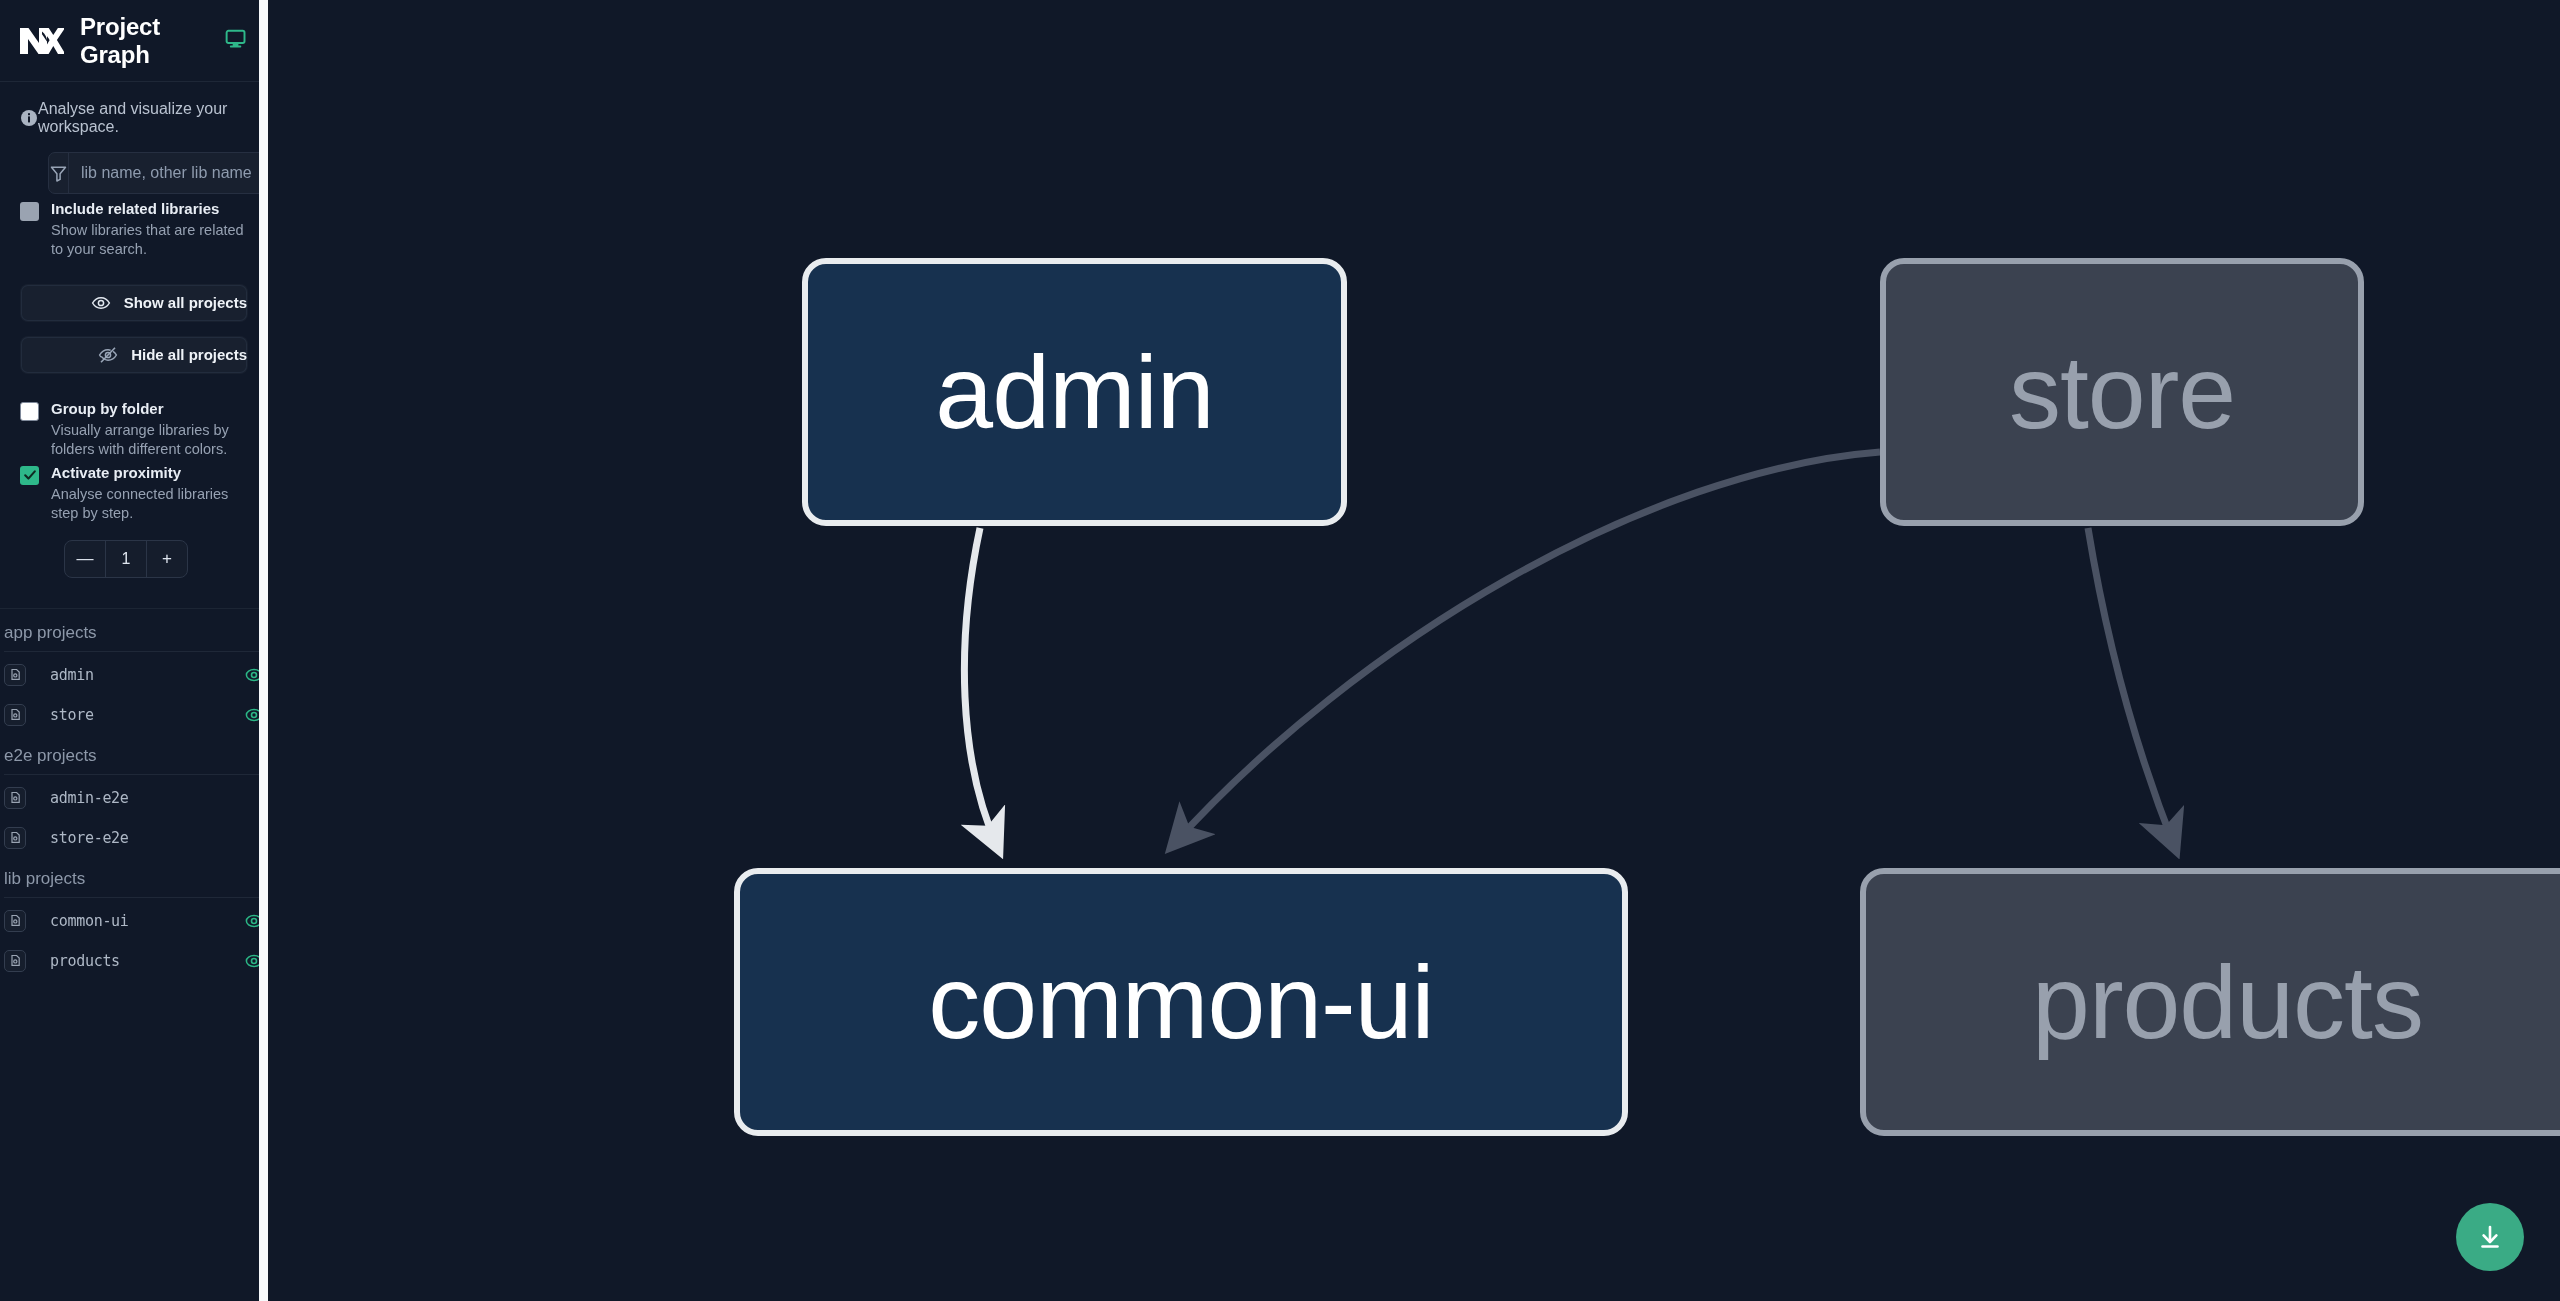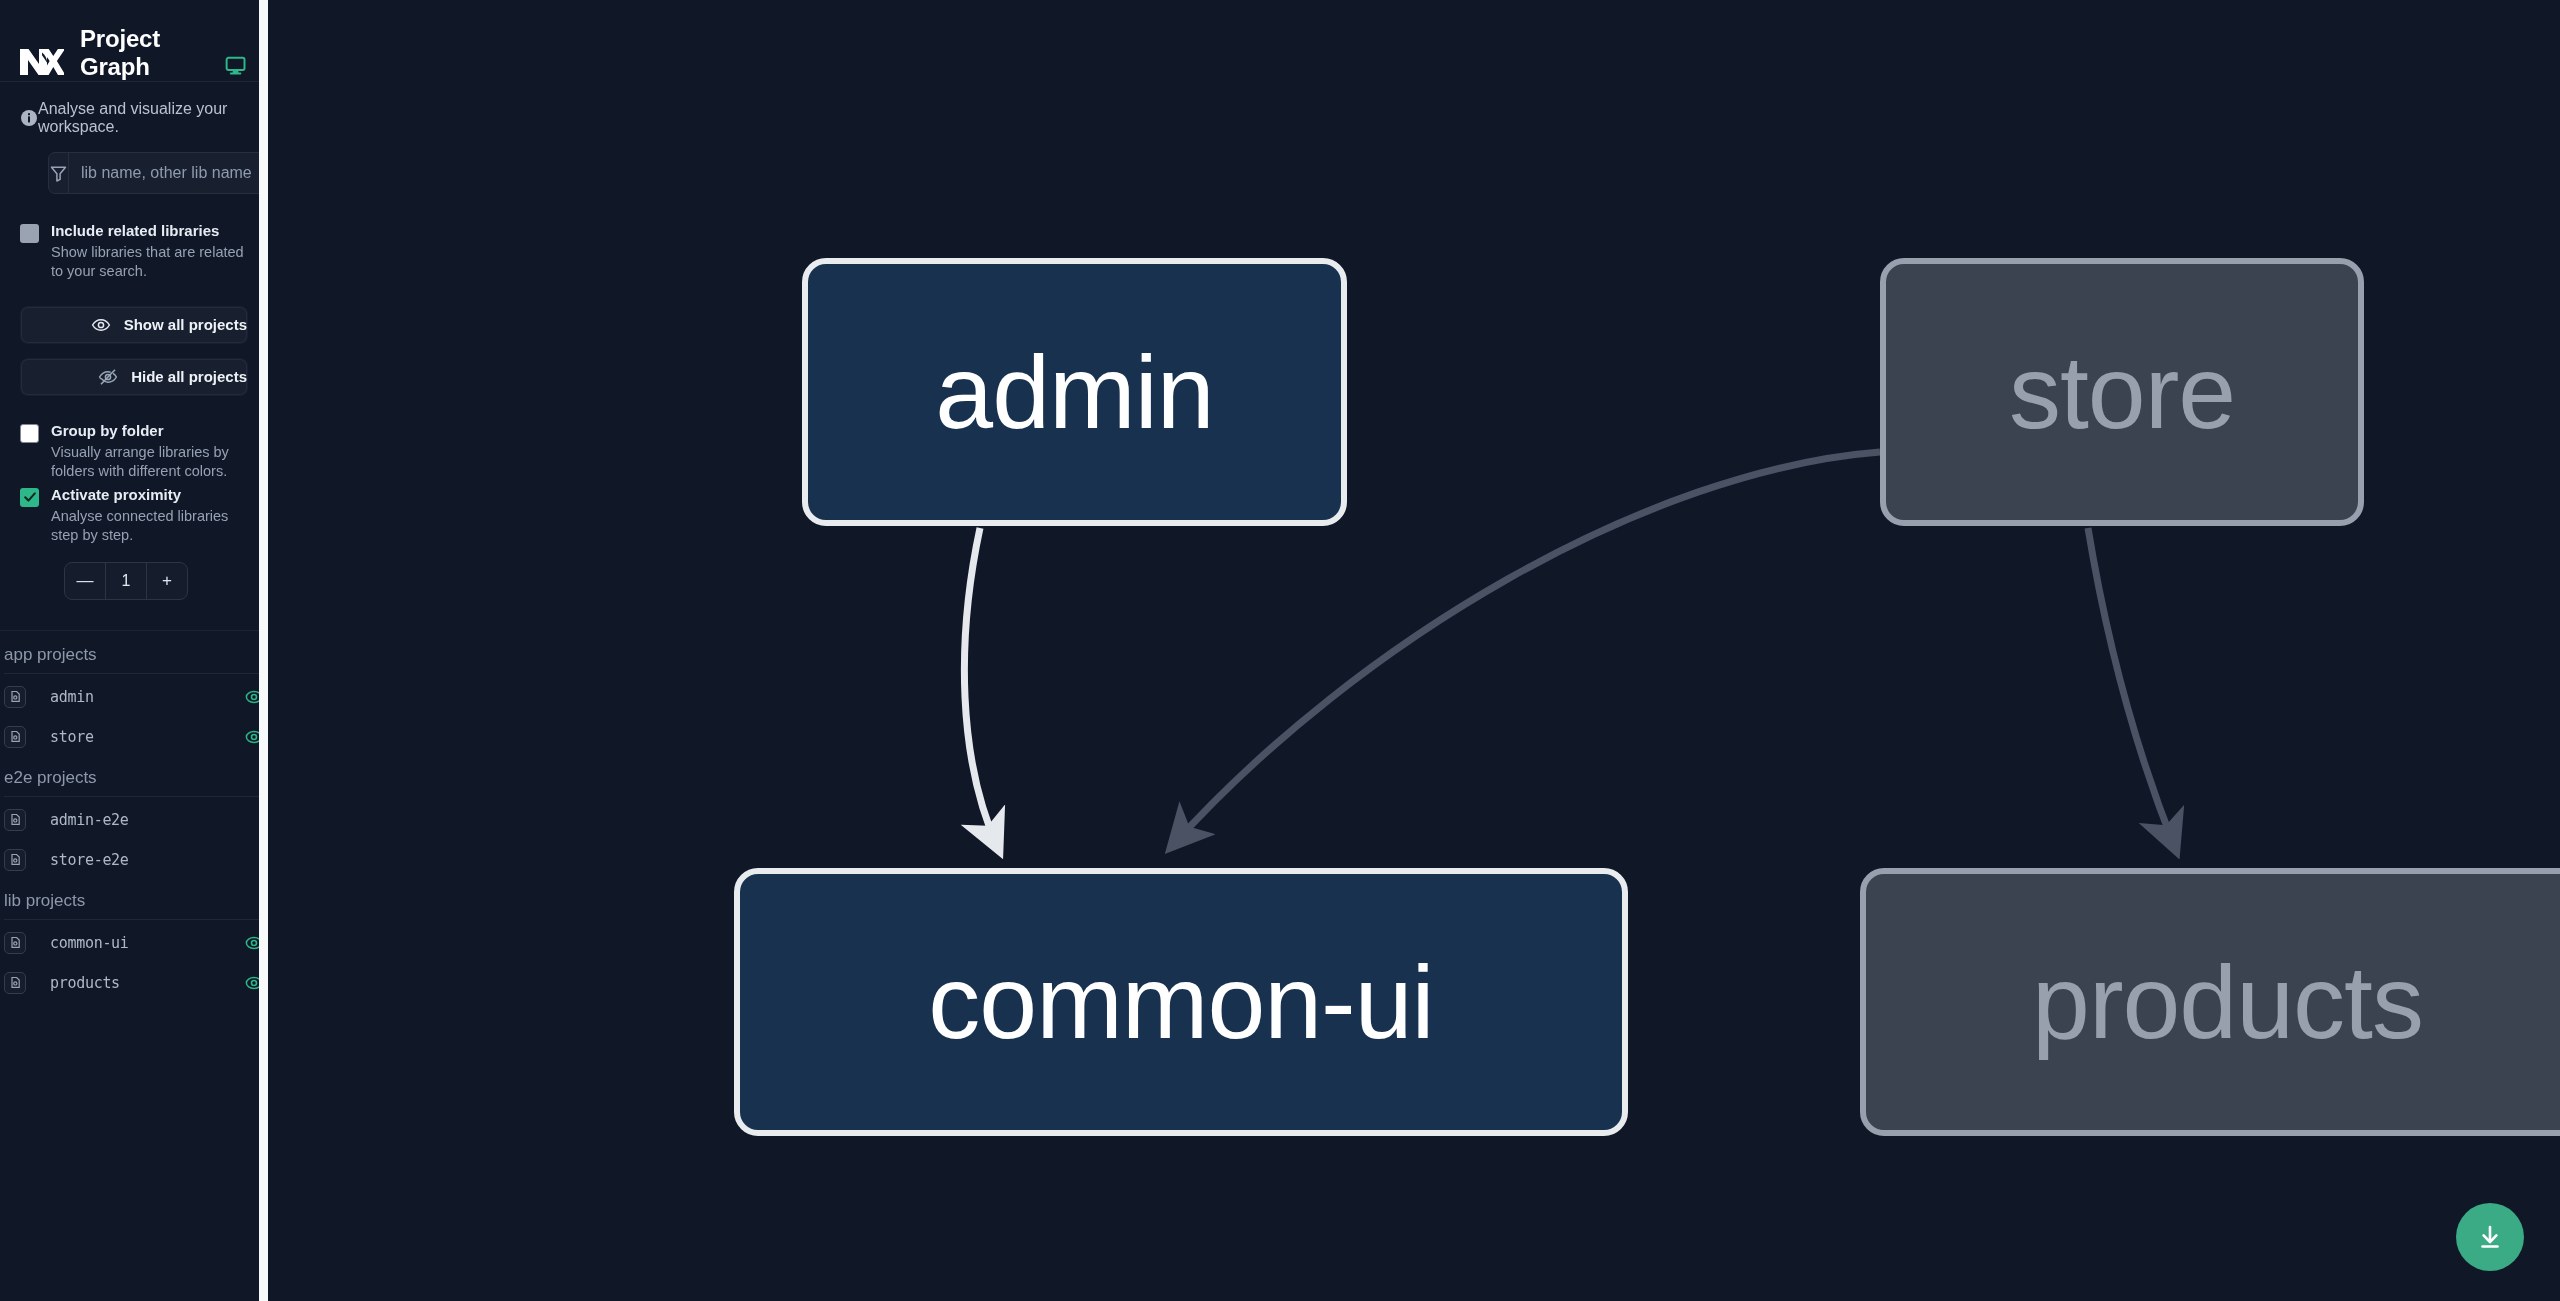--- a/index.html
+++ b/index.html
@@ -21,21 +21,21 @@
   }
   #sidebar-scroll-track {
     position: absolute; top: 0; right: -9px;
     width: 18px; height: 1301px;
     background: #f7f9fb;
     z-index: 5;
   }
 
   .sb-header {
     height: 82px;
-    display: flex; align-items: flex-end;
+    display: flex; align-items: center;
     padding: 0 22px 0 18px;
     border-bottom: 1px solid #1e2737;
   }
   .nx-logo { width: 46px; height: 38px; flex: 0 0 46px; }
   .sb-title {
     color: #ffffff; font-size: 24px; font-weight: 700;
     letter-spacing: -0.2px; margin-left: 16px;
   }
   .monitor-icon { margin-left: 18px; width: 26px; height: 26px; display:block; }
 
@@ -62,21 +62,21 @@
     border-right: 1px solid #262f41;
   }
   .funnel-icon { width: 19px; height: 19px; display:block; }
   .search-input {
     flex: 1 1 auto; background: transparent; border: 0; outline: none;
     color: #d5dde8; font-size: 16px; font-family: "Liberation Sans", sans-serif;
     padding: 0 12px;
   }
   .search-input::placeholder { color: #8e9bae; }
 
-  .chk-row { display: flex; gap: 12px; margin-top: 28px; }
+  .chk-row { display: flex; gap: 12px; margin-top: 6px; }
   .chk {
     width: 19px; height: 19px; flex: 0 0 19px; margin-top: 2px;
     border-radius: 3px;
   }
   .chk.gray  { background: #9aa3b1; }
   .chk.white { background: #ffffff; border: 1px solid #7e8899; }
   .chk.green { background: #2eb88a; display: flex; align-items: center; justify-content: center; }
   .chk.green svg { width: 14px; height: 14px; display:block; }
   .chk-text { flex: 1 1 auto; }
   .chk-label { color: #e8edf4; font-size: 15px; font-weight: 700; line-height: 1.25; }

